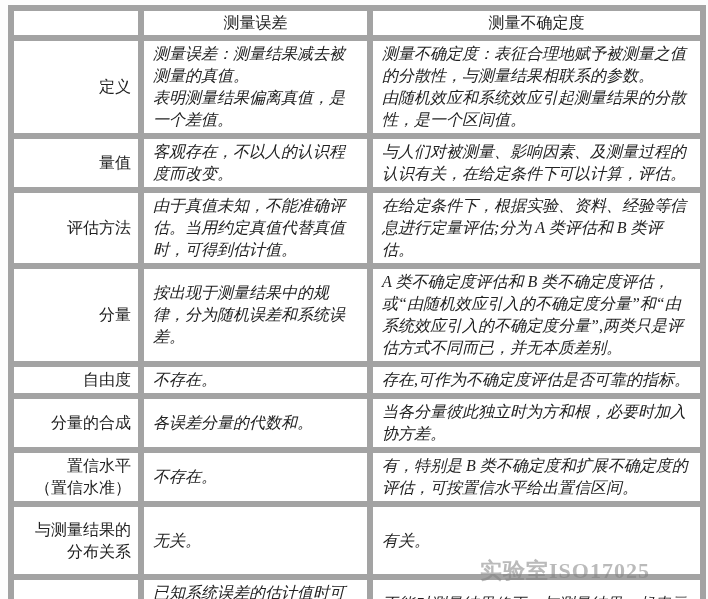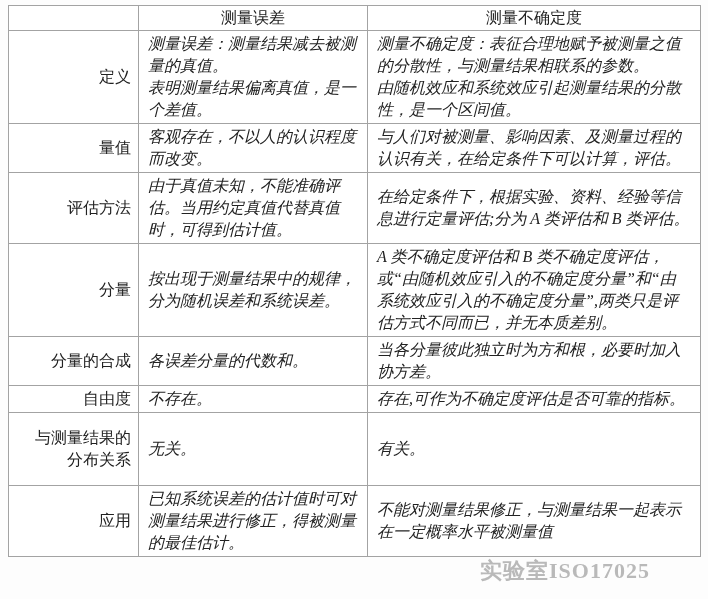--- a/index.html
+++ b/index.html
@@ -18,21 +18,21 @@
   .doc-table {
     position: absolute;
     left: 8px;
     top: 5px;
     width: 692px;
     border-collapse: collapse;
     table-layout: fixed;
     background: #ffffff;
   }
   .doc-table td {
-    border: 1px solid #a3a3a3;
+    border: 6px solid #a3a3a3;
     font-size: 16px;
     line-height: 22px;
     vertical-align: middle;
     overflow: hidden;
   }
   .col-label { width: 130px; }
   .col-error { width: 229px; }
   .col-uncert { width: 333px; }
   td.label {
     text-align: right;
@@ -91,29 +91,35 @@
     <tr style="height:64px">
       <td class="label">评估方法</td>
       <td class="cell">由于真值未知，不能准确评估。当用约定真值代替真值时，可得到估计值。</td>
       <td class="cell">在给定条件下，根据实验、资料、经验等信息进行定量评估;分为 A 类评估和 B 类评估。</td>
     </tr>
     <tr style="height:93px">
       <td class="label">分量</td>
       <td class="cell">按出现于测量结果中的规律，分为随机误差和系统误差。</td>
       <td class="cell">A 类不确定度评估和 B 类不确定度评估，或“由随机效应引入的不确定度分量”和“由系统效应引入的不确定度分量”,两类只是评估方式不同而已，并无本质差别。</td>
     </tr>
+    <tr style="height:24px">
+      <td class="label">自由度</td>
+      <td class="cell">不存在。</td>
+      <td class="cell">存在,可作为不确定度评估是否可靠的指标。</td>
+    </tr>
     <tr style="height:39px">
       <td class="label">分量的合成</td>
       <td class="cell">各误差分量的代数和。</td>
       <td class="cell">当各分量彼此独立时为方和根，必要时加入协方差。</td>
     </tr>
-    <tr style="height:24px">
-      <td class="label">自由度</td>
+    <tr style="height:46px">
+      <td class="label">置信水平
+（置信水准）</td>
       <td class="cell">不存在。</td>
-      <td class="cell">存在,可作为不确定度评估是否可靠的指标。</td>
+      <td class="cell">有，特别是 B 类不确定度和扩展不确定度的评估，可按置信水平给出置信区间。</td>
     </tr>
     <tr style="height:73px">
       <td class="label">与测量结果的
 分布关系</td>
       <td class="cell">无关。</td>
       <td class="cell">有关。</td>
     </tr>
     <tr style="height:64px">
       <td class="label">应用</td>
       <td class="cell">已知系统误差的估计值时可对测量结果进行修正，得被测量的最佳估计。</td>

